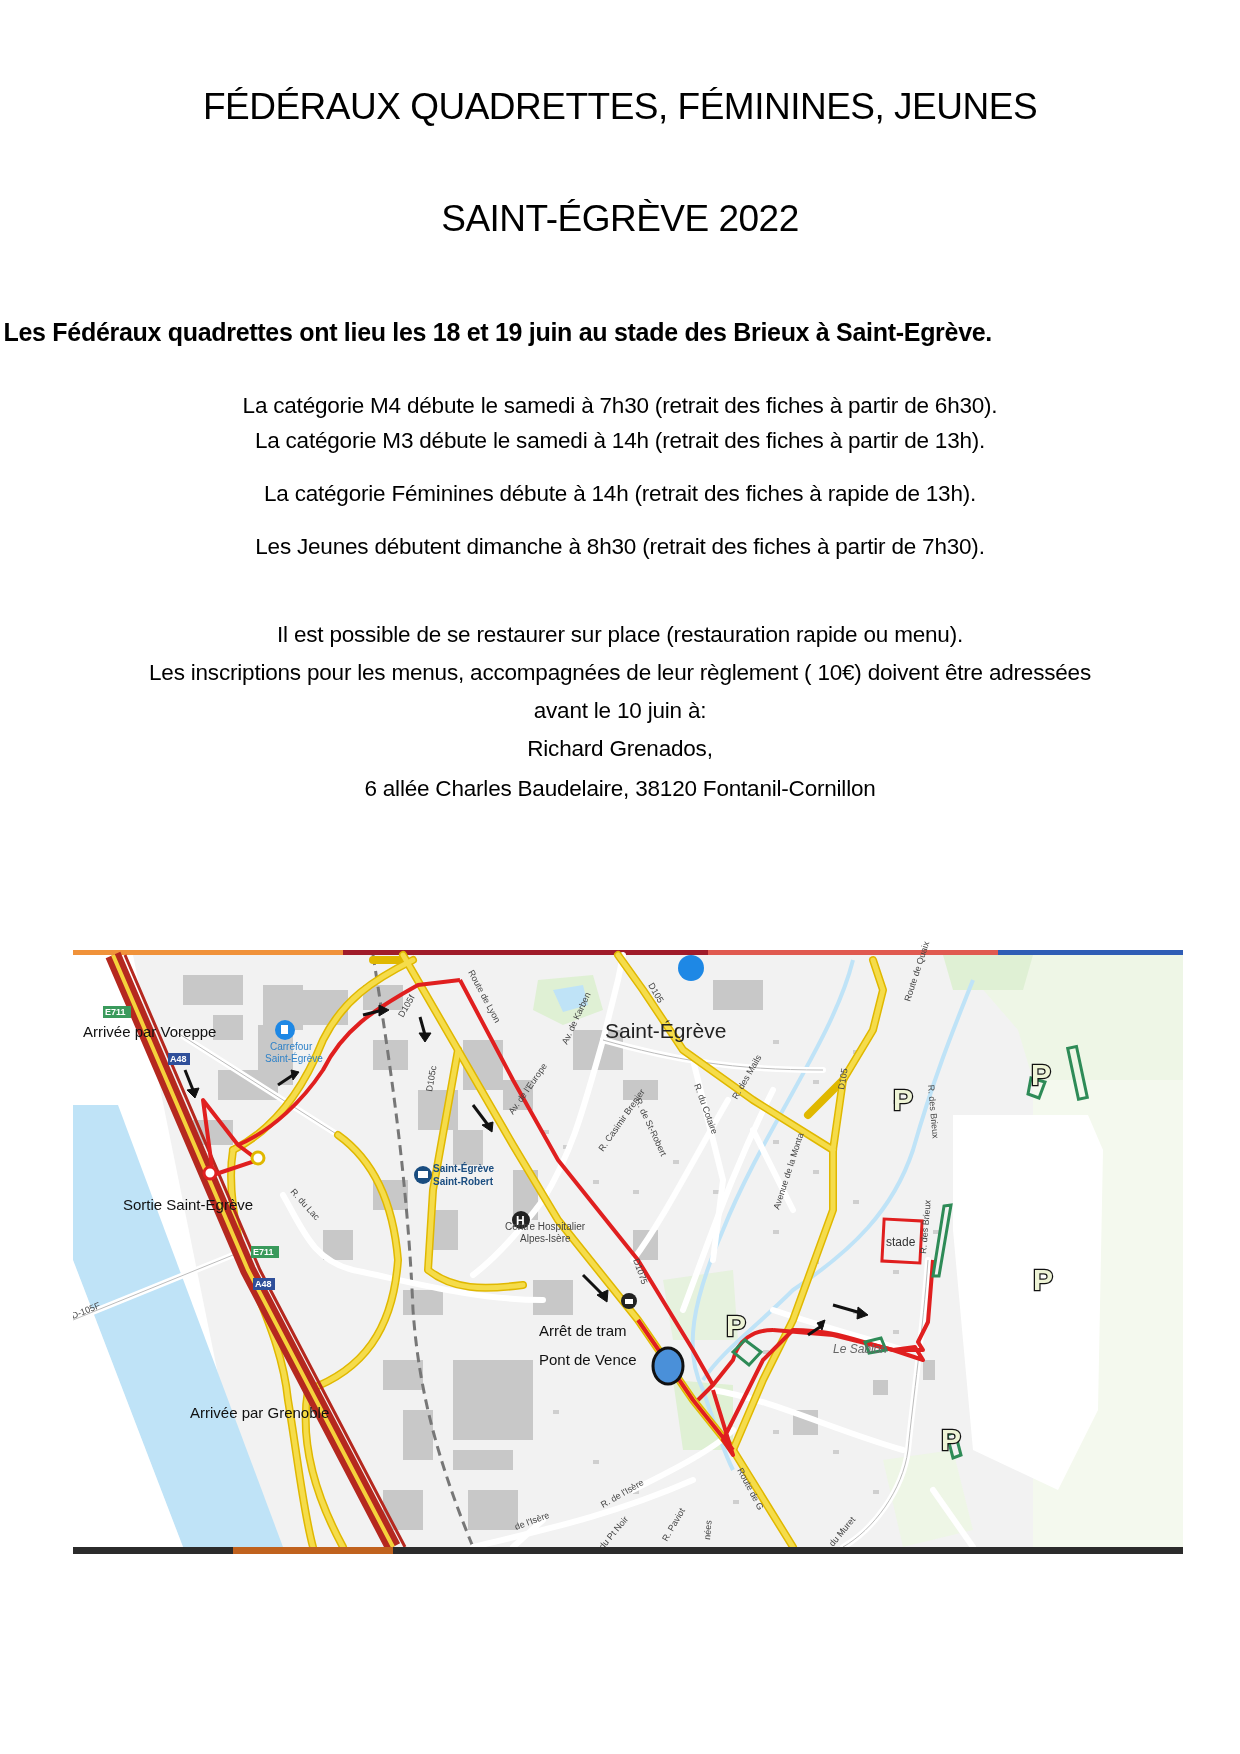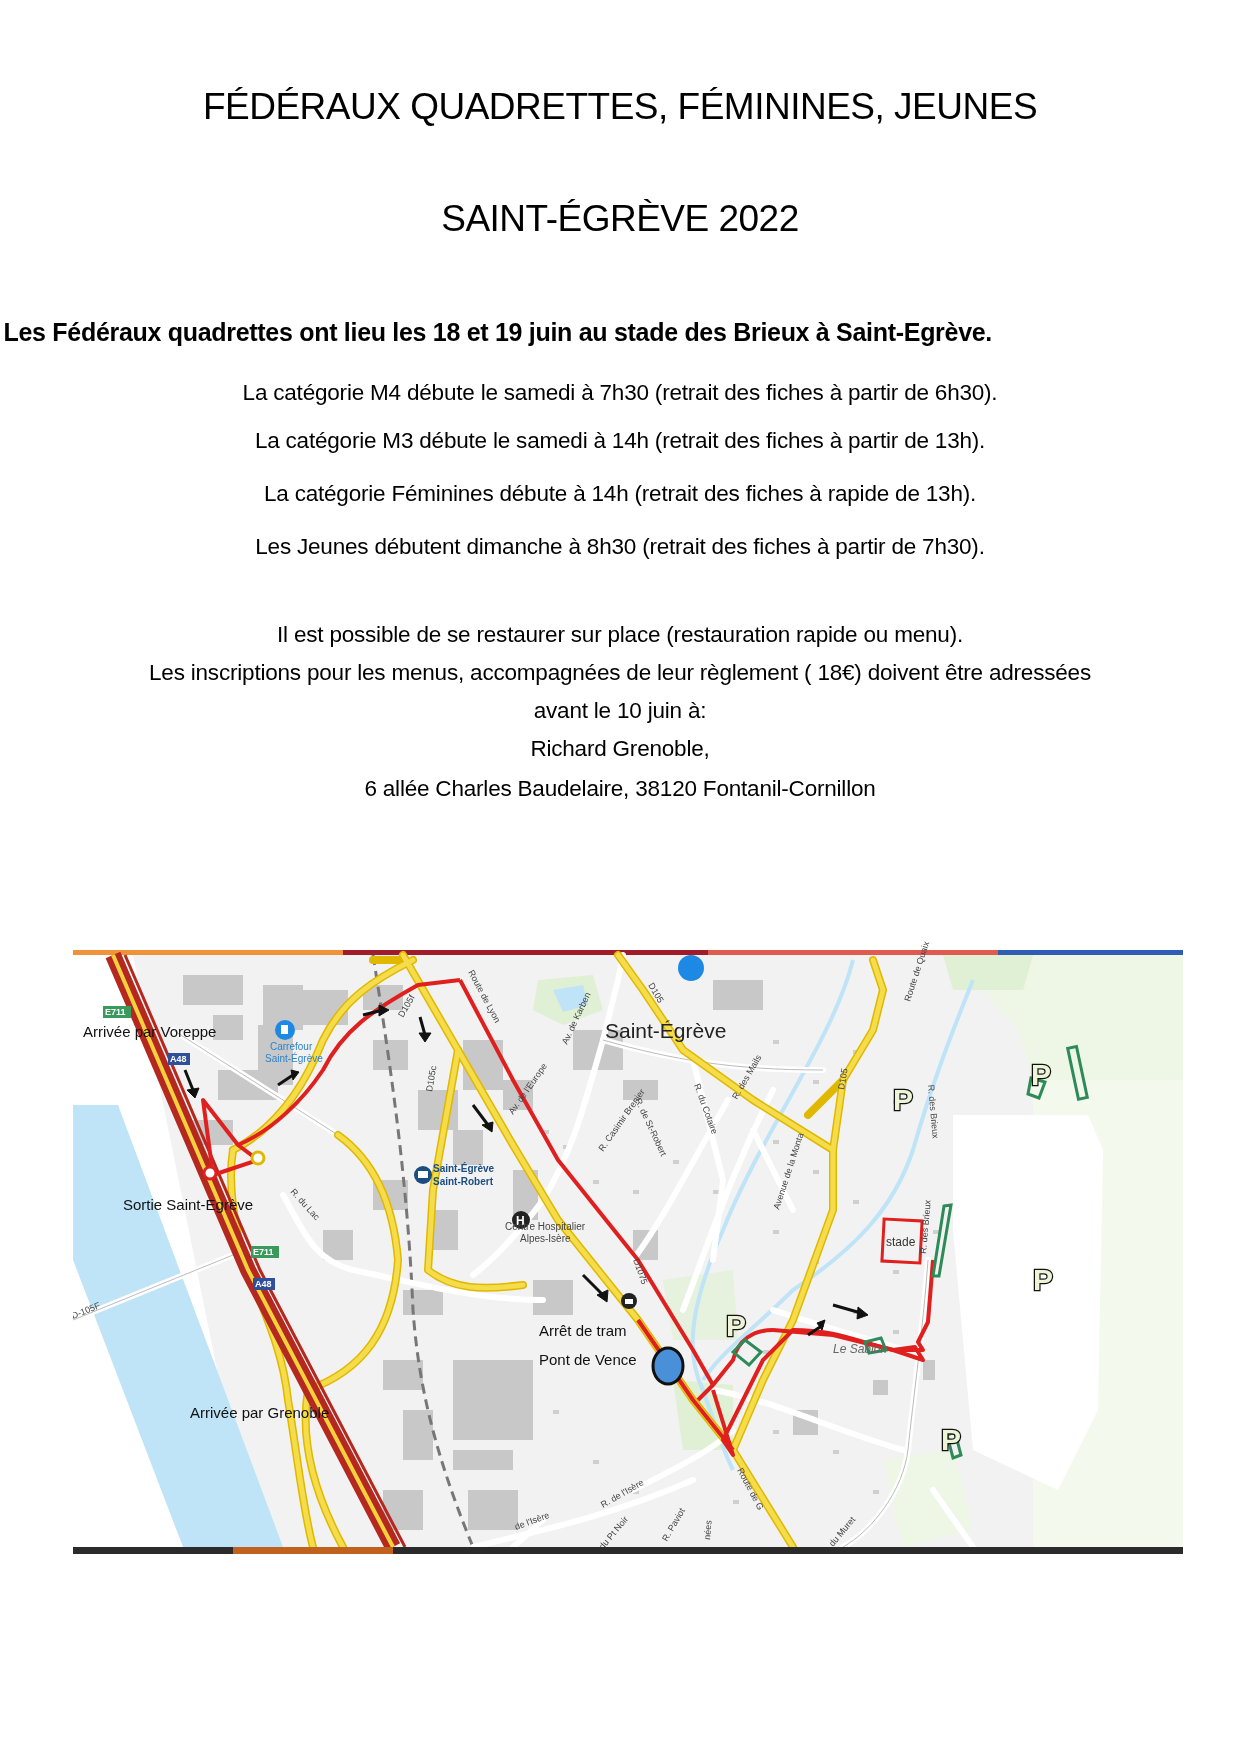--- a/index.html
+++ b/index.html
@@ -19,29 +19,29 @@
   .maplabel { font-family: "Liberation Sans", sans-serif; }
 </style>
 </head>
 <body>
 
 <div class="title t1">FÉDÉRAUX QUADRETTES, FÉMININES, JEUNES</div>
 <div class="title t2">SAINT-ÉGRÈVE 2022</div>
 
 <div class="lead">Les Fédéraux quadrettes ont lieu les 18 et 19 juin au stade des Brieux à Saint-Egrève.</div>
 
-<div class="line" style="top:380px">La catégorie M4 débute le samedi à 7h30 (retrait des fiches à partir de 6h30).</div>
+<div class="line" style="top:393px">La catégorie M4 débute le samedi à 7h30 (retrait des fiches à partir de 6h30).</div>
 <div class="line" style="top:428px">La catégorie M3 débute  le samedi à 14h (retrait des fiches à partir de 13h).</div>
 <div class="line" style="top:481px">La catégorie Féminines débute à 14h (retrait des fiches à rapide de 13h).</div>
 <div class="line" style="top:534px">Les Jeunes débutent dimanche à 8h30 (retrait des fiches à partir de 7h30).</div>
 
 <div class="line" style="top:622px">Il est possible de se restaurer sur place (restauration rapide ou menu).</div>
-<div class="line" style="top:660px">Les inscriptions pour les menus, accompagnées de leur règlement ( 18€) doivent être adressées</div>
+<div class="line" style="top:660px">Les inscriptions pour les menus, accompagnées de leur règlement ( 10€) doivent être adressées</div>
 <div class="line" style="top:698px">avant le 10 juin à:</div>
-<div class="line" style="top:736px">Richard Grenoble,</div>
+<div class="line" style="top:736px">Richard Grenados,</div>
 <div class="line" style="top:776px">6 allée Charles Baudelaire, 38120 Fontanil-Cornillon</div>
 
 <div class="map">
 <svg width="1110" height="662" viewBox="0 0 1110 662" xmlns="http://www.w3.org/2000/svg">
 
   <g>
     <rect x="0" y="0" width="1110" height="30" fill="#ffffff"></rect>
     <rect x="0" y="20" width="270" height="5" fill="#f0923a"></rect>
     <rect x="270" y="20" width="365" height="5" fill="#a01c2a"></rect>
     <rect x="635" y="20" width="290" height="5" fill="#e05a50"></rect>

